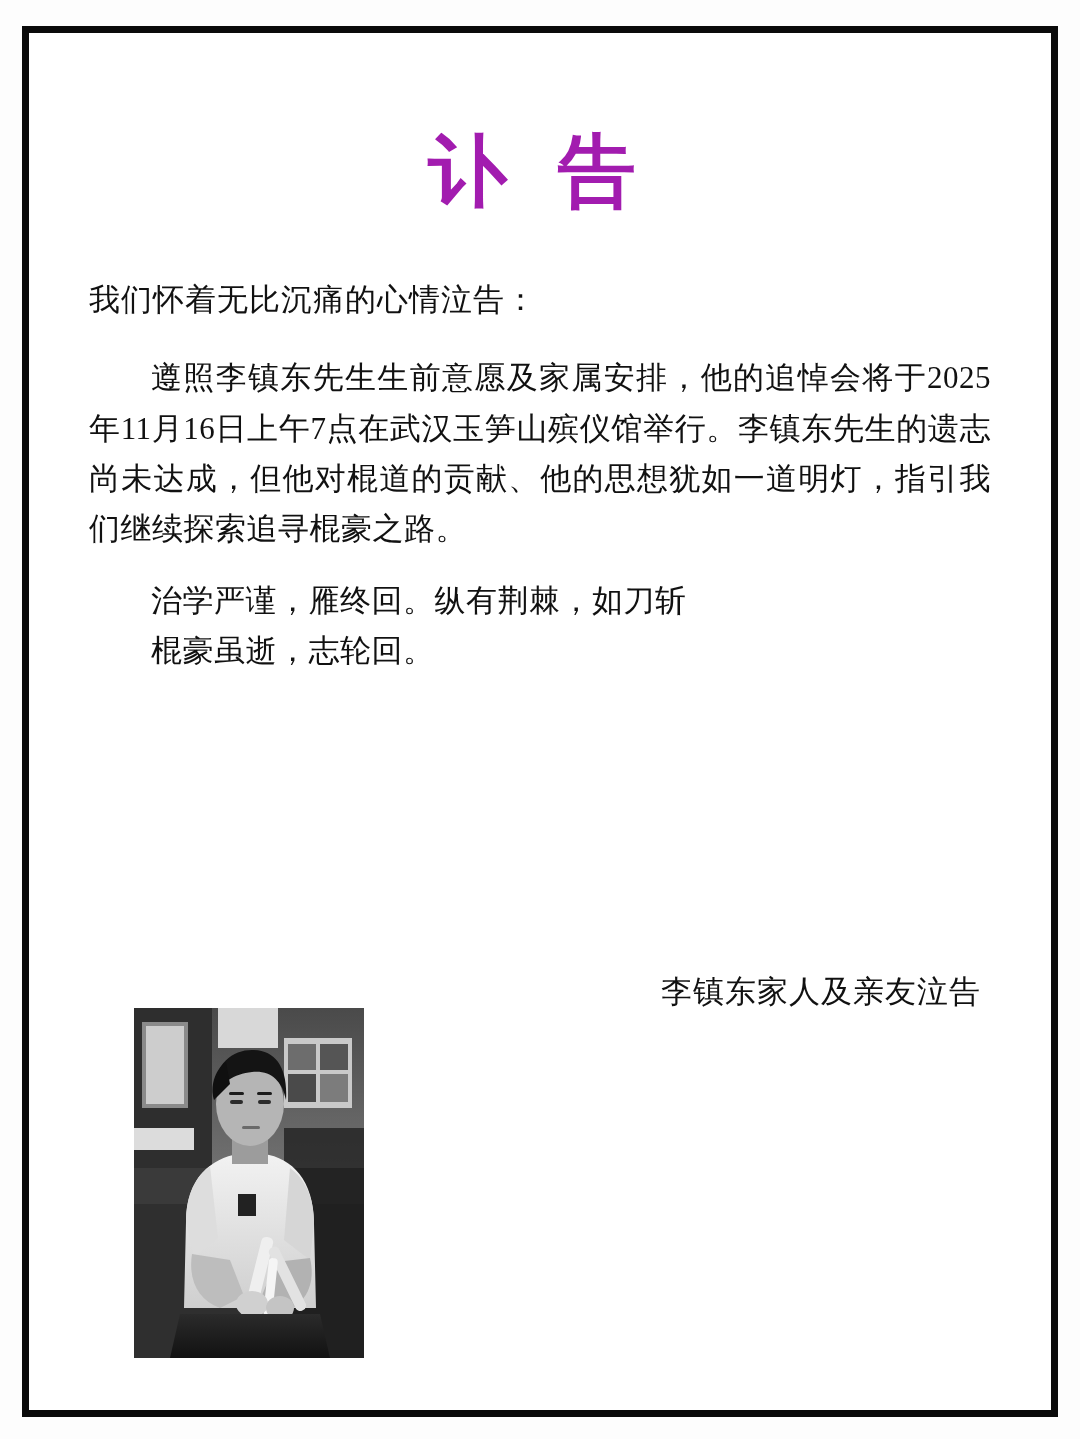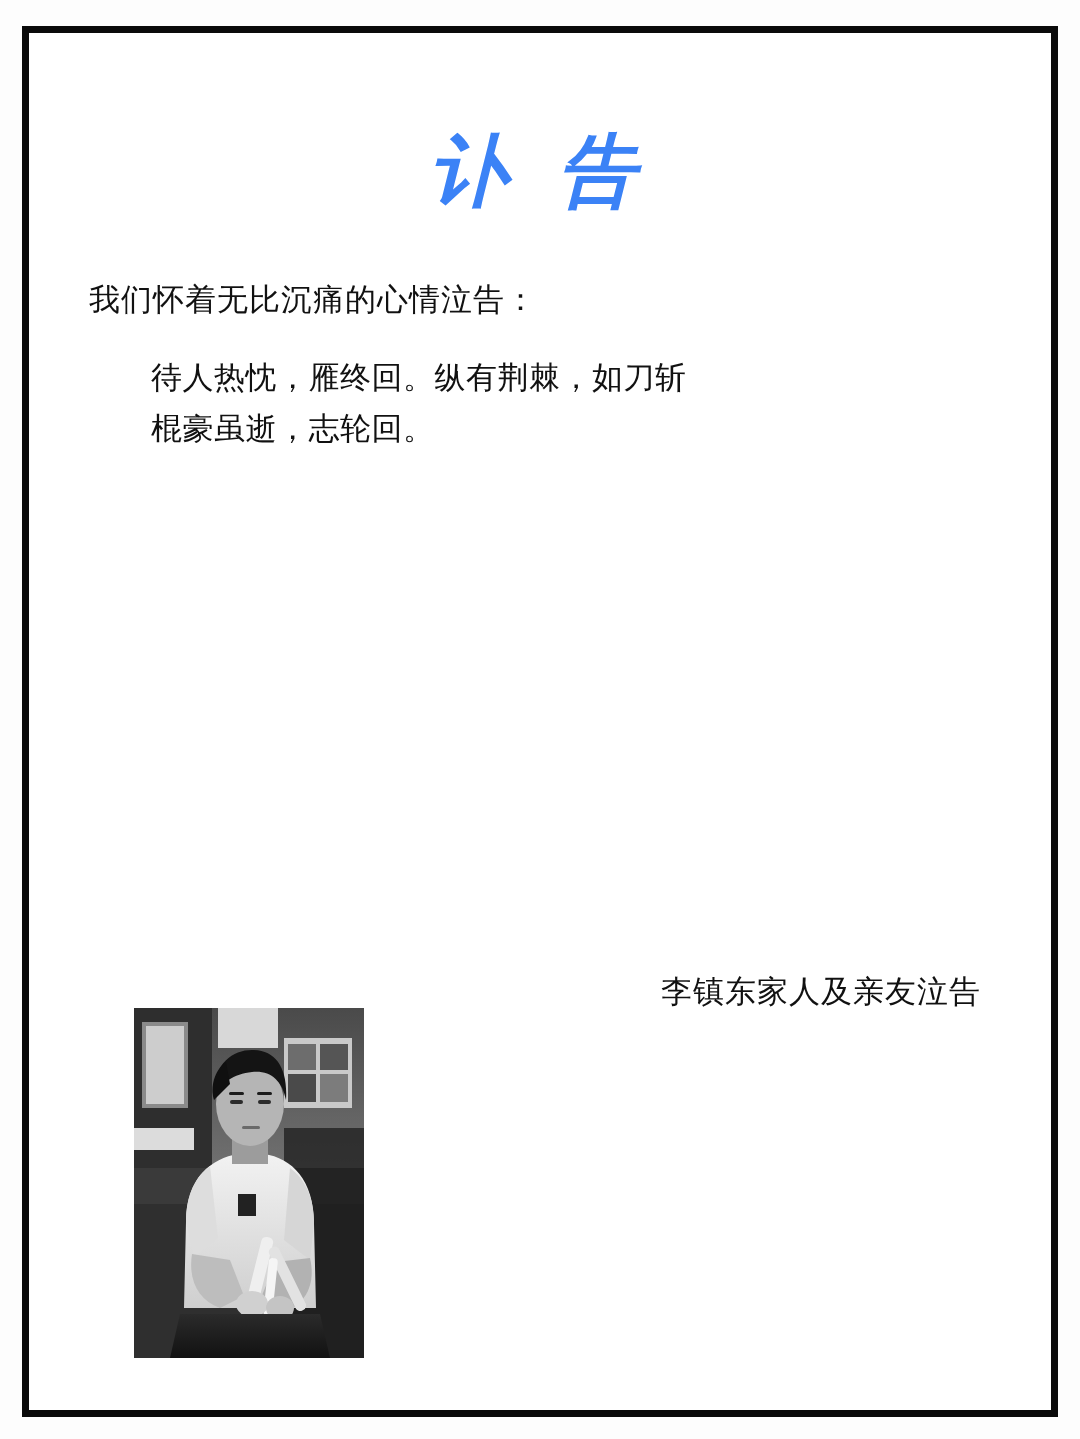--- a/index.html
+++ b/index.html
@@ -41,25 +41,24 @@
     top: 70px;
     right: 60px;
     bottom: 40px;
   }
 
   .title {
     text-align: center;
     font-size: 78px;
     letter-spacing: 16px;
     font-weight: 700;
-    color: #3b82f6;
+    color: #a21caf;
     margin: 26px 0 0 0;
     line-height: 1.1;
     font-family: "Liberation Serif", "DejaVu Serif", serif;
-    font-style: italic;
   }
 
   .salutation {
     margin-top: 62px;
     font-size: 31px;
     line-height: 1.5;
     color: #111111;
     letter-spacing: 1px;
   }
 
@@ -115,23 +114,24 @@
 
 <div class="page">
   <div class="border-frame">
     <div class="content">
 
       <div class="title">讣 告</div>
 
       <div class="salutation">我们怀着无比沉痛的心情泣告：</div>
 
       <div class="body-text">
+        <p class="para">遵照李镇东先生生前意愿及家属安排，他的追悼会将于2025年11月16日上午7点在武汉玉笋山殡仪馆举行。李镇东先生的遗志尚未达成，但他对棍道的贡献、他的思想犹如一道明灯，指引我们继续探索追寻棍豪之路。</p>
 
         <div class="verse-block">
-          <p class="verse">待人热忱，雁终回。纵有荆棘，如刀斩</p>
+          <p class="verse">治学严谨，雁终回。纵有荆棘，如刀斩</p>
           <p class="verse">棍豪虽逝，志轮回。</p>
         </div>
       </div>
 
       <div class="signature">李镇东家人及亲友泣告</div>
 
       <div class="photo">
         <svg width="230" height="350" viewBox="0 0 230 350" xmlns="http://www.w3.org/2000/svg">
           <defs>
             <linearGradient id="bgWall" x1="0" y1="0" x2="0" y2="1">

